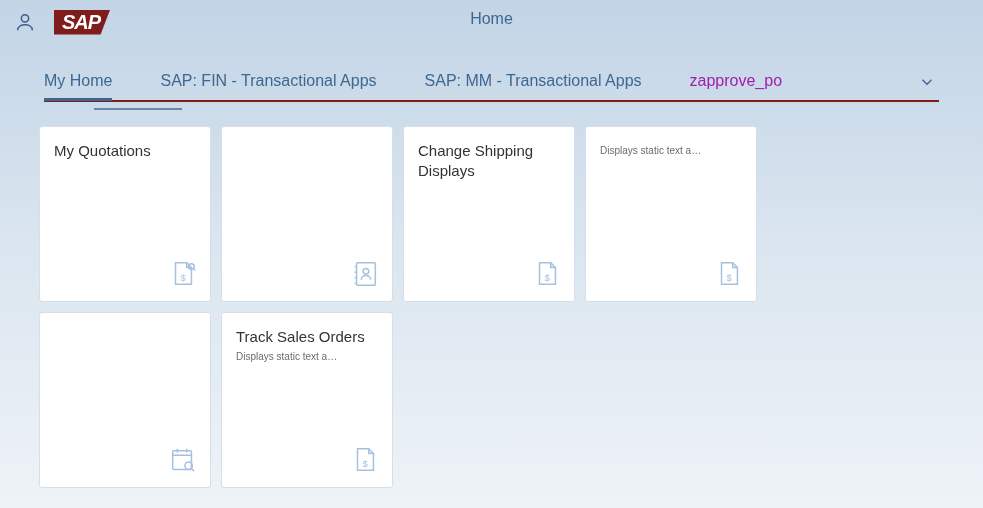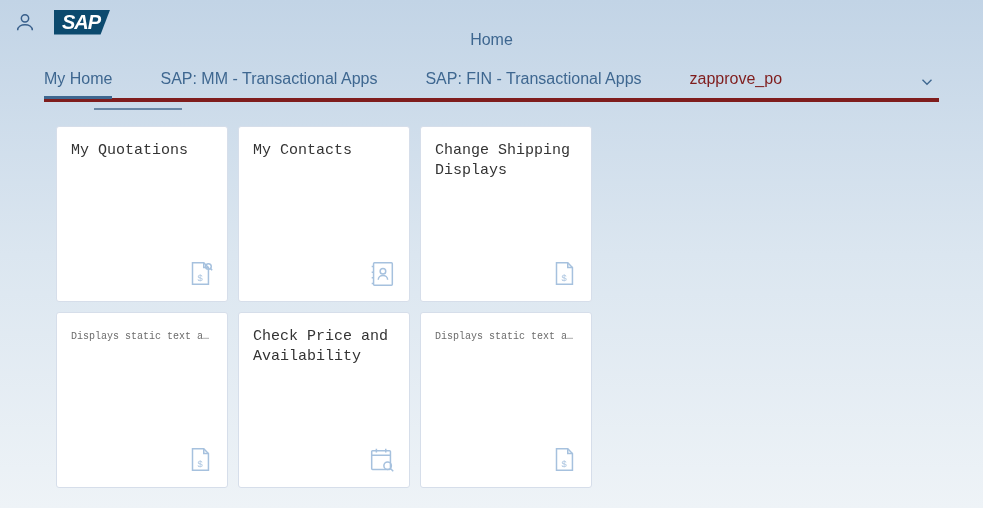--- a/index.html
+++ b/index.html
@@ -17,49 +17,49 @@
       align-items: center;
       padding: 0 14px;
       position: relative;
     }
     .user-icon {
       width: 22px; height: 22px;
       color: #385f8b;
       margin-right: 18px;
     }
     .sap-logo {
-      background: #0c4a6e;
+      background: #7f1d1d;
       color: #fff;
       font-weight: bold;
       font-style: italic;
       font-size: 20px;
       padding: 2px 10px 3px 8px;
       line-height: 1;
       letter-spacing: -1px;
       position: relative;
       clip-path: polygon(0 0, 100% 0, 83% 100%, 0 100%);
     }
     .page-title {
       position: absolute;
       left: 50%;
       transform: translateX(-50%);
-      top: 31px;
+      top: 10px;
       font-size: 16px;
       color: #3e6790;
     }
     .tabbar-wrap {
       margin-top: 22px;
       padding: 0 44px 0 44px;
       position: relative;
     }
     .tabbar {
       display: flex;
       align-items: flex-end;
       gap: 48px;
-      border-bottom: 4px solid #7f1d1d;
+      border-bottom: 2px solid #7f1d1d;
       height: 36px;
       position: relative;
     }
     .tab {
       font-size: 16px;
       color: #3e6790;
       padding-bottom: 10px;
       cursor: pointer;
       white-space: nowrap;
     }
@@ -67,43 +67,42 @@
       position: relative;
     }
     .tab.active::after {
       content: "";
       position: absolute;
       left: 0; right: 0;
       bottom: -1px;
       height: 3px;
       background: #3e6790;
     }
-    .tab.faded { color: #7f1d1d; }
+    .tab.faded { color: #a21caf; }
     .tab-overflow {
       position: absolute;
       right: 44px;
       top: 4px;
       width: 24px; height: 24px;
       display: flex; align-items: center; justify-content: center;
       color: #3e6790;
       cursor: pointer;
     }
     .truncated-line {
       margin: 6px 0 0 50px;
       width: 88px;
       height: 2px;
       background: #6a88a6;
     }
     .tiles {
-      padding: 16px 0 0 56px;
+      padding: 16px 0 0 39px;
       display: flex;
       flex-wrap: wrap;
       gap: 10px;
       width: 760px;
-      font-family: Liberation Mono, monospace;
     }
     .tile {
       width: 172px;
       height: 176px;
       background: #fff;
       border: 1px solid #d6deea;
       border-radius: 3px;
       padding: 14px 14px 12px 14px;
       position: relative;
       cursor: pointer;
@@ -143,22 +142,22 @@
       <path d="M4 21c0-4 4-6 8-6s8 2 8 6"></path>
     </svg>
   </span>
   <span class="sap-logo">SAP</span>
   <span class="page-title">Home</span>
 </div>
 
 <div class="tabbar-wrap">
   <div class="tabbar">
     <div class="tab active">My Home</div>
+    <div class="tab">SAP: FIN - Transactional Apps</div>
     <div class="tab">SAP: MM - Transactional Apps</div>
-    <div class="tab">SAP: FIN - Transactional Apps</div>
     <div class="tab faded">zapprove_po</div>
   </div>
   <div class="tab-overflow">
     <svg width="18" height="18" viewBox="0 0 24 24" fill="none" stroke="currentColor" stroke-width="1.8">
       <path d="M6 9l6 6 6-6"></path>
     </svg>
   </div>
   <div class="truncated-line"></div>
 </div>
 
@@ -171,21 +170,20 @@
         <path d="M8 4h12l5 5v18H8z"></path>
         <path d="M20 4v5h5"></path>
         <text x="16" y="23" font-size="10" fill="currentColor" text-anchor="middle" stroke="none">$</text>
         <circle cx="25" cy="8" r="3"></circle>
         <path d="M27 10l2 2"></path>
       </svg>
     </div>
   </div>
 
   <div class="tile">
-    <div class="tile-title">My Contacts</div>
     <div class="tile-icon">
       <svg viewBox="0 0 32 32" fill="none" stroke="currentColor" stroke-width="1.6">
         <rect x="7" y="4" width="20" height="24" rx="1"></rect>
         <path d="M5 8h2M5 14h2M5 20h2M5 26h2"></path>
         <circle cx="17" cy="13" r="3"></circle>
         <path d="M12 22c0-3 2.5-4.5 5-4.5s5 1.5 5 4.5"></path>
       </svg>
     </div>
   </div>
 
@@ -205,32 +203,32 @@
     <div class="tile-icon">
       <svg viewBox="0 0 32 32" fill="none" stroke="currentColor" stroke-width="1.6">
         <path d="M8 4h12l5 5v18H8z"></path>
         <path d="M20 4v5h5"></path>
         <text x="16" y="23" font-size="10" fill="currentColor" text-anchor="middle" stroke="none">$</text>
       </svg>
     </div>
   </div>
 
   <div class="tile">
-    <div class="tile-title">Check Price and Availability</div>
     <div class="tile-icon">
       <svg viewBox="0 0 32 32" fill="none" stroke="currentColor" stroke-width="1.6">
         <rect x="5" y="6" width="20" height="20" rx="1"></rect>
         <path d="M5 11h20M10 4v4M20 4v4"></path>
         <circle cx="22" cy="22" r="4"></circle>
         <path d="M25 25l3 3"></path>
       </svg>
     </div>
   </div>
 
   <div class="tile">
+    <div class="tile-title">Track Sales Orders</div>
     <div class="tile-sub">Displays static text a…</div>
     <div class="tile-icon">
       <svg viewBox="0 0 32 32" fill="none" stroke="currentColor" stroke-width="1.6">
         <path d="M8 4h12l5 5v18H8z"></path>
         <path d="M20 4v5h5"></path>
         <text x="16" y="23" font-size="10" fill="currentColor" text-anchor="middle" stroke="none">$</text>
       </svg>
     </div>
   </div>
 

